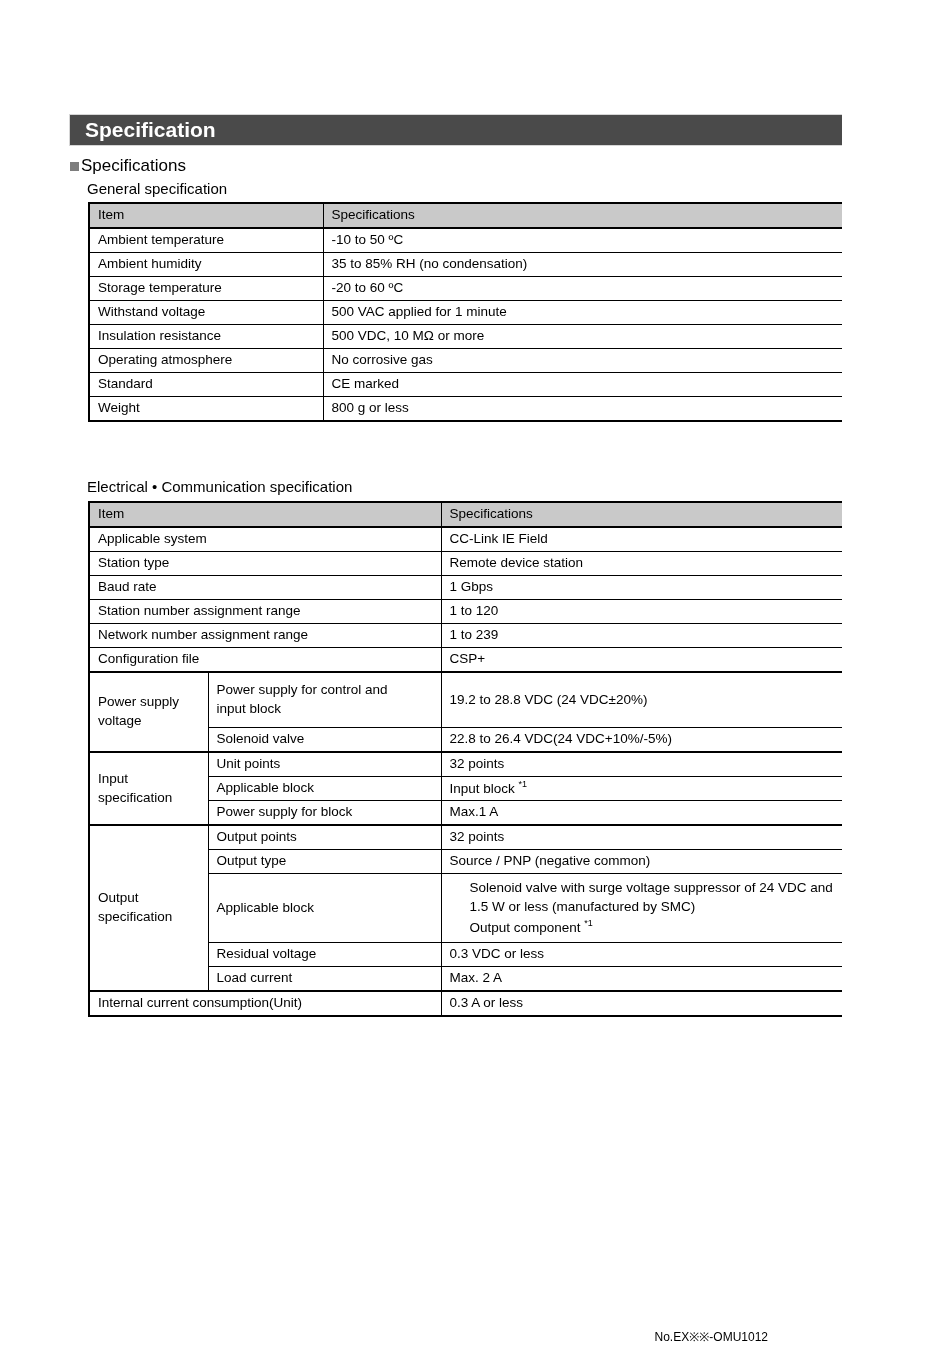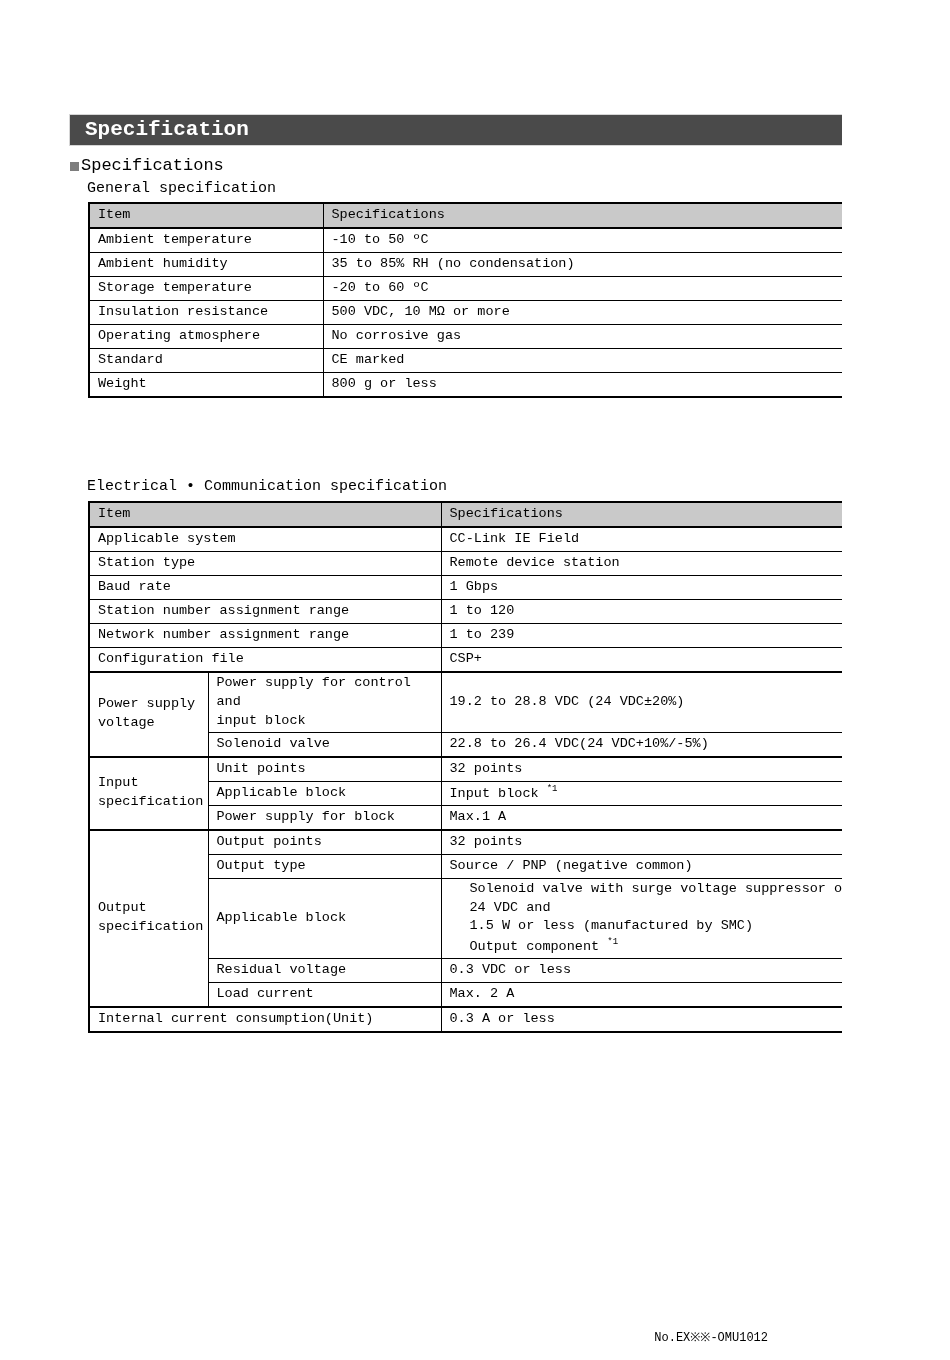--- a/index.html
+++ b/index.html
@@ -4,21 +4,21 @@
 <style>
   :root{
     --title-bar-bg:#4a4a4a;
     --table-header-bg:#c9c9c9;
     --logo-gray:#8a8a8a;
     --border-color:#000;
   }
   html,body{margin:0;padding:0;background:#fff;}
   .page{
     position:relative;width:842px;height:1360px;background:#fff;
-    font-family:Liberation Mono, monospace;color:#000;
+    font-family:Liberation Sans, sans-serif;color:#000;
     overflow:hidden;
   }
   
   .title-bar{
     position:absolute;left:70px;top:115px;width:804px;height:30px;
     background:var(--title-bar-bg);color:#fff;font-weight:bold;font-size:21px;
     line-height:30px;padding-left:15px;box-sizing:border-box;
     outline:1px solid #d6d6d6;
   }
   
@@ -102,20 +102,24 @@
           <td>Ambient temperature</td>
           <td>-10 to 50 ºC</td>
         </tr>
         <tr>
           <td>Ambient humidity</td>
           <td>35 to 85% RH (no condensation)</td>
         </tr>
         <tr>
           <td>Storage temperature</td>
           <td>-20 to 60 ºC</td>
+        </tr>
+        <tr>
+          <td>Withstand voltage</td>
+          <td>500 VAC applied for 1 minute</td>
         </tr>
         <tr>
           <td>Insulation resistance</td>
           <td>500 VDC, 10 MΩ or more</td>
         </tr>
         <tr>
           <td>Operating atmosphere</td>
           <td>No corrosive gas</td>
         </tr>
         <tr>

